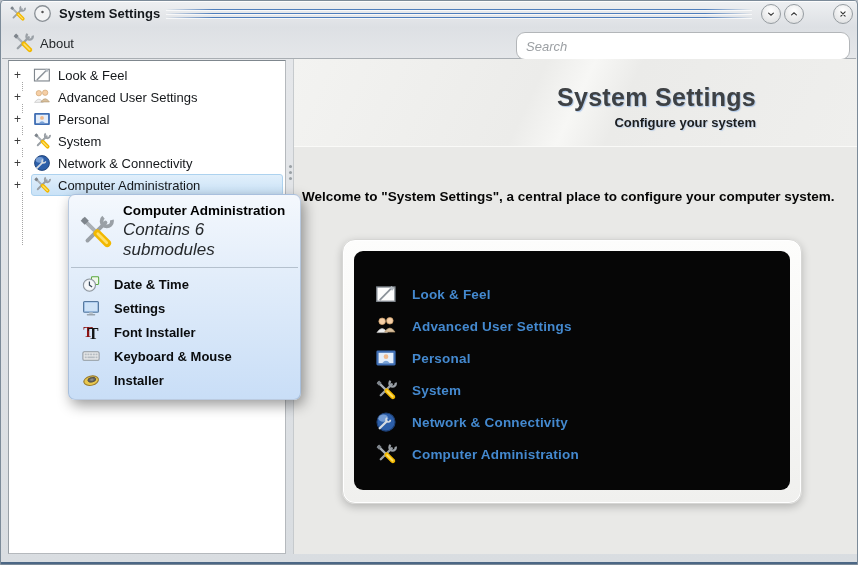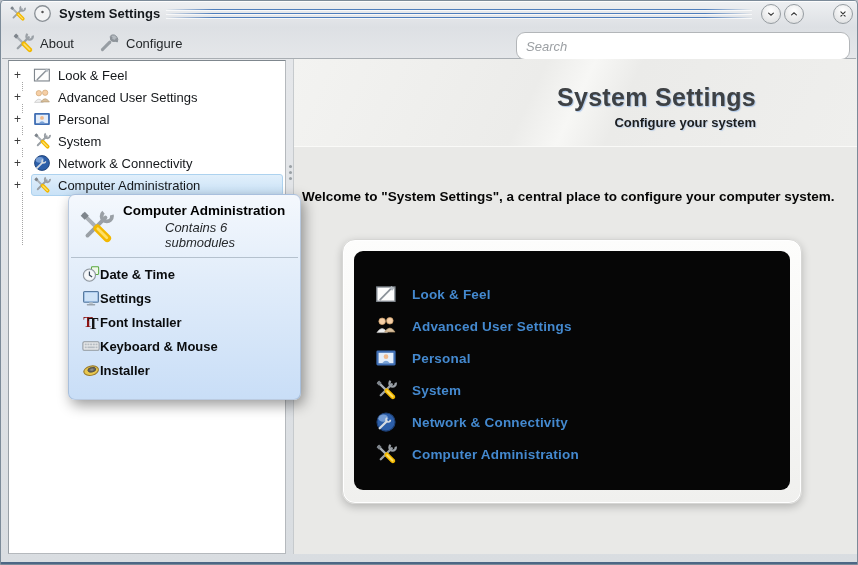--- a/index.html
+++ b/index.html
@@ -88,23 +88,23 @@
 
   
   .popup { position:absolute; left:67px; top:193px; width:233px; height:206px;
            border-radius:7px;
            background:linear-gradient(#f4f8fd 0%,#e2edfa 40%,#c9def7 100%);
            border:1px solid rgba(140,165,200,.55);
            box-shadow:3px 5px 14px rgba(0,0,0,.4); z-index:10; }
   .popup-header { display:flex; align-items:center; gap:9px; padding:8px 8px 4px 9px; }
   .popup-header-icon { width:36px; height:36px; flex:none; }
   .p-title { font-size:13.5px; font-weight:bold; color:#000; }
-  .p-sub { font-size:13px; font-style:italic; color:#26292c; margin-top:2px;margin-left:42px; }
+  .p-sub { font-size:17px; font-style:italic; color:#26292c; margin-top:2px; }
   .popup-sep { height:1px; background:#9aa7b6; margin:3px 2px 4px 2px; opacity:.65; }
-  .popup-item { display:flex; align-items:center; height:24px; padding-left:13px; }
+  .popup-item { display:flex; align-items:center; height:24px; padding-left:13px; gap:14px; }
   .p-icon { width:18px; height:18px; flex:none; }
   .p-label { font-size:13px; font-weight:bold; color:#0a0c0e; }
 
   .sprite { position:absolute; width:0; height:0; overflow:hidden; }
 </style>
 </head>
 <body>
 
 <svg class="sprite" xmlns="http://www.w3.org/2000/svg">
   <symbol id="sym-tools" viewBox="0 0 16 16">
@@ -226,26 +226,20 @@
     </div>
   </div>
 
   <div class="toolbar">
     <div class="tool-btn tool-about">
       <svg class="tool-icon">
           <use href="#sym-tools"></use>
         </svg>
       <span>About</span>
     </div>
-    <div class="tool-btn tool-configure">
-      <svg class="tool-icon">
-          <use href="#sym-wrench"></use>
-        </svg>
-      <span>Configure</span>
-    </div>
     <input class="search-input" type="text" placeholder="Search" style="">
   </div>
 
   <div class="tree-panel">
     <div class="tree-guide"></div>
     <div class="tree-row">
       <span class="expander">+</span>
       <svg class="tree-icon">
           <use href="#sym-lookfeel"></use>
         </svg>

